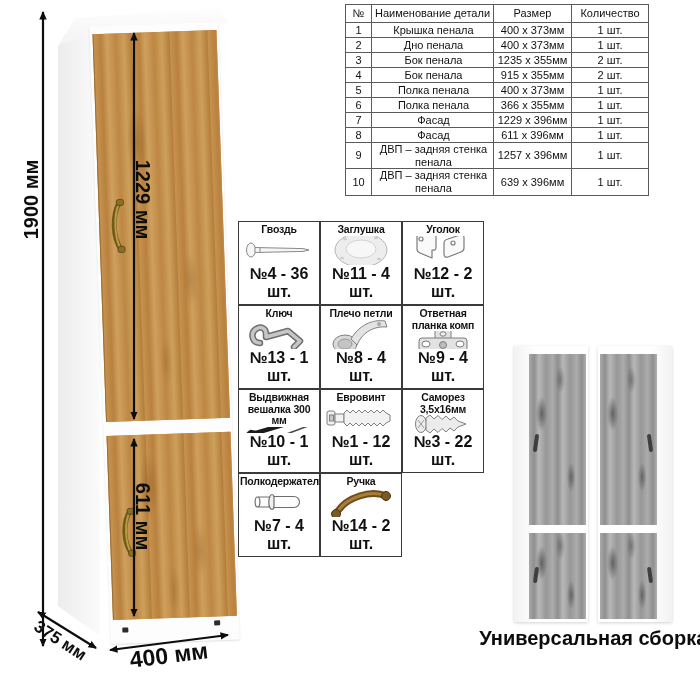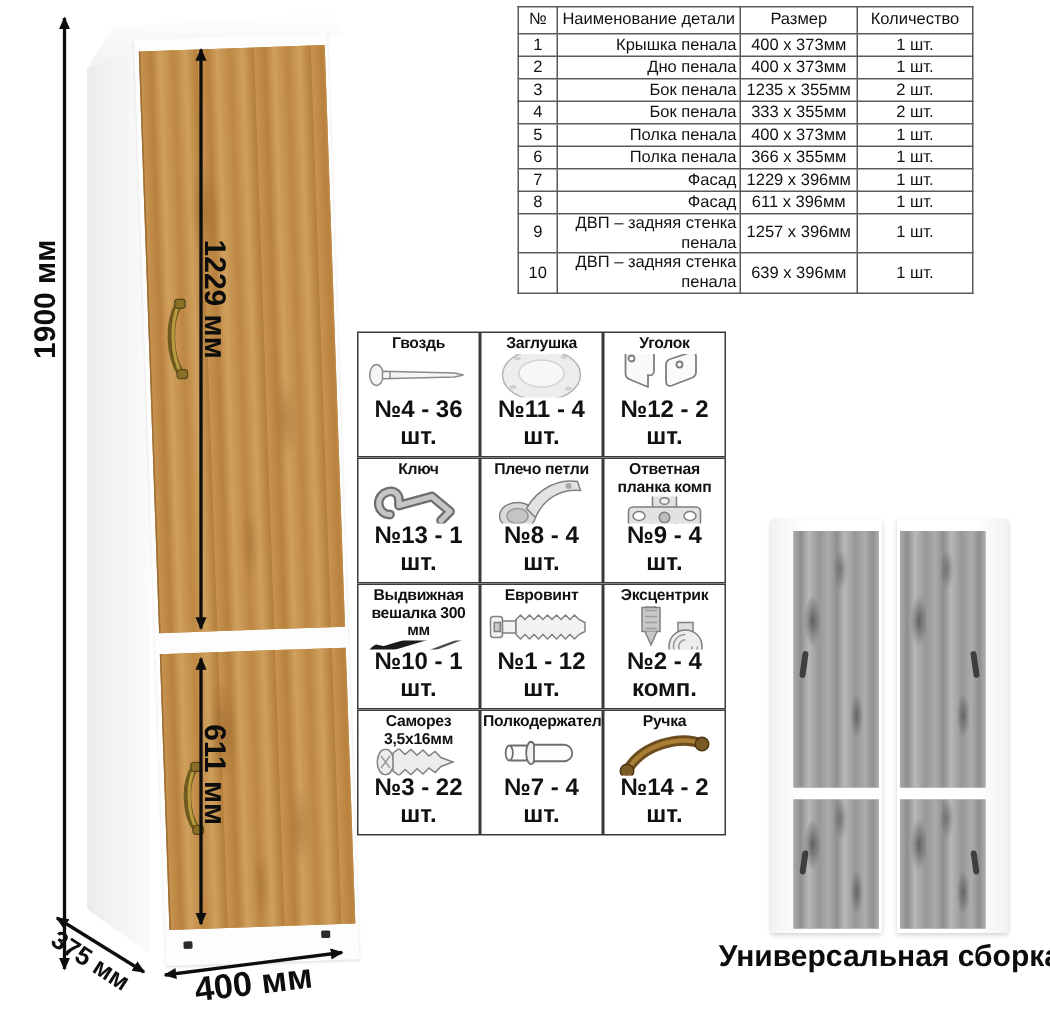--- a/index.html
+++ b/index.html
@@ -33,21 +33,21 @@
   .dl-lower {left:82px;top:505px;width:120px;font-size:20px;transform:rotate(90deg);}
   .dl-depth {left:0px;top:631px;width:120px;font-size:17px;transform:rotate(33deg);}
   .dl-width {left:99px;top:642px;width:140px;font-size:23px;transform:rotate(-7deg);}
   
   .parts{position:absolute;left:345px;top:4px;border-collapse:collapse;font-size:11px;
          table-layout:fixed;line-height:1.15;}
   .parts th,.parts td{border:1px solid #5a5a5a;padding:0 2px;font-weight:normal;
          text-align:center;vertical-align:middle;}
   .parts th{height:17px;}
   .parts td{height:14px;}
-  .parts td.c-name{text-align:right;padding-left:4px;}
+  .parts td.c-name{text-align:center;padding-left:4px;}
   
   .hw-grid{position:absolute;left:238px;top:221px;width:246px;display:grid;
            grid-template-columns:repeat(3,82px);grid-auto-rows:84px;}
   .hw-cell{border:1px solid #3a3a3a;background:#fff;display:flex;flex-direction:column;
            align-items:center;box-sizing:border-box;padding:2px 1px;}
   .hw-name{font-size:10.5px;font-weight:bold;text-align:center;line-height:1.1;
            letter-spacing:-.2px;width:100%;}
   .hw-icon{flex:1;display:flex;align-items:center;justify-content:center;overflow:hidden;}
   .hw-qty{font-size:16px;font-weight:bold;text-align:center;padding-bottom:1px;}
   
@@ -158,21 +158,21 @@
         </tr>
         <tr>
           <td>3</td>
           <td class="c-name">Бок пенала</td>
           <td>1235 х 355мм</td>
           <td>2 шт.</td>
         </tr>
         <tr>
           <td>4</td>
           <td class="c-name">Бок пенала</td>
-          <td>333 х 355мм</td>
+          <td>915 х 355мм</td>
           <td>2 шт.</td>
         </tr>
         <tr>
           <td>5</td>
           <td class="c-name">Полка пенала</td>
           <td>400 х 373мм</td>
           <td>1 шт.</td>
         </tr>
         <tr>
           <td>6</td>
@@ -310,39 +310,20 @@
               <rect x="2" y="6" width="8" height="14" rx="2"></rect>
               <rect x="4.5" y="10" width="4" height="6" fill="#c9c9c9"></rect>
               <rect x="10" y="9" width="9" height="8"></rect>
               <path d="M19 8 L22 5 L25 8 L28 5 L31 8 L34 5 L37 8 L40 5 L43 8 L46 5 L49 8 L52 5 L55 8 L58 5 L61 8 L65 10 L65 16 L61 18 L58 21 L55 18 L52 21 L49 18 L46 21 L43 18 L40 21 L37 18 L34 21 L31 18 L28 21 L25 18 L22 21 L19 18 Z"></path>
             </g>
           </svg>
         </div>
         <div class="hw-qty">№1 - 12 шт.</div>
       </div>
       <div class="hw-cell">
-        <div class="hw-name">Эксцентрик</div>
-        <div class="hw-icon">
-          <svg width="58" height="54" viewBox="0 0 58 54">
-            <g stroke="#808080">
-              <ellipse cx="20" cy="5" rx="6" ry="3" fill="#dddddd"></ellipse>
-              <rect x="17" y="5" width="6" height="9" fill="#d5d5d5"></rect>
-              <rect x="14" y="14" width="12" height="16" fill="#c9c9c9"></rect>
-              <path d="M16 16 h8 M16 20 h8 M16 24 h8 M16 28 h8" stroke="#9c9c9c"></path>
-              <path d="M16 30 l4 9 l4 -9" fill="#c9c9c9"></path>
-              <rect x="38" y="24" width="10" height="6" fill="#e0e0e0"></rect>
-              <circle cx="43" cy="40" r="11" fill="#ededed"></circle>
-              <path d="M43 32 a8 8 0 1 0 8 8" fill="none" stroke="#9a9a9a"></path>
-              <path d="M43 35.5 a4.5 4.5 0 1 0 4.5 4.5" fill="none" stroke="#9a9a9a"></path>
-            </g>
-          </svg>
-        </div>
-        <div class="hw-qty">№2 - 4 комп.</div>
-      </div>
-      <div class="hw-cell">
         <div class="hw-name">Саморез 3,5х16мм</div>
         <div class="hw-icon">
           <svg width="60" height="30" viewBox="0 0 60 30">
             <g stroke="#808080" fill="#ececec">
               <ellipse cx="8" cy="15" rx="5.5" ry="8.5"></ellipse>
               <path d="M5 11 l6 8 M5 19 l6 -8" stroke="#9a9a9a"></path>
               <path d="M13 9 L17 6 L21 10 L25 6.5 L29 10.5 L33 7 L37 11 L41 8 L45 12 L53 15 L45 18 L41 22 L37 19 L33 23 L29 19.5 L25 23.5 L21 20 L17 24 L13 21 Z"></path>
             </g>
           </svg>
         </div>

